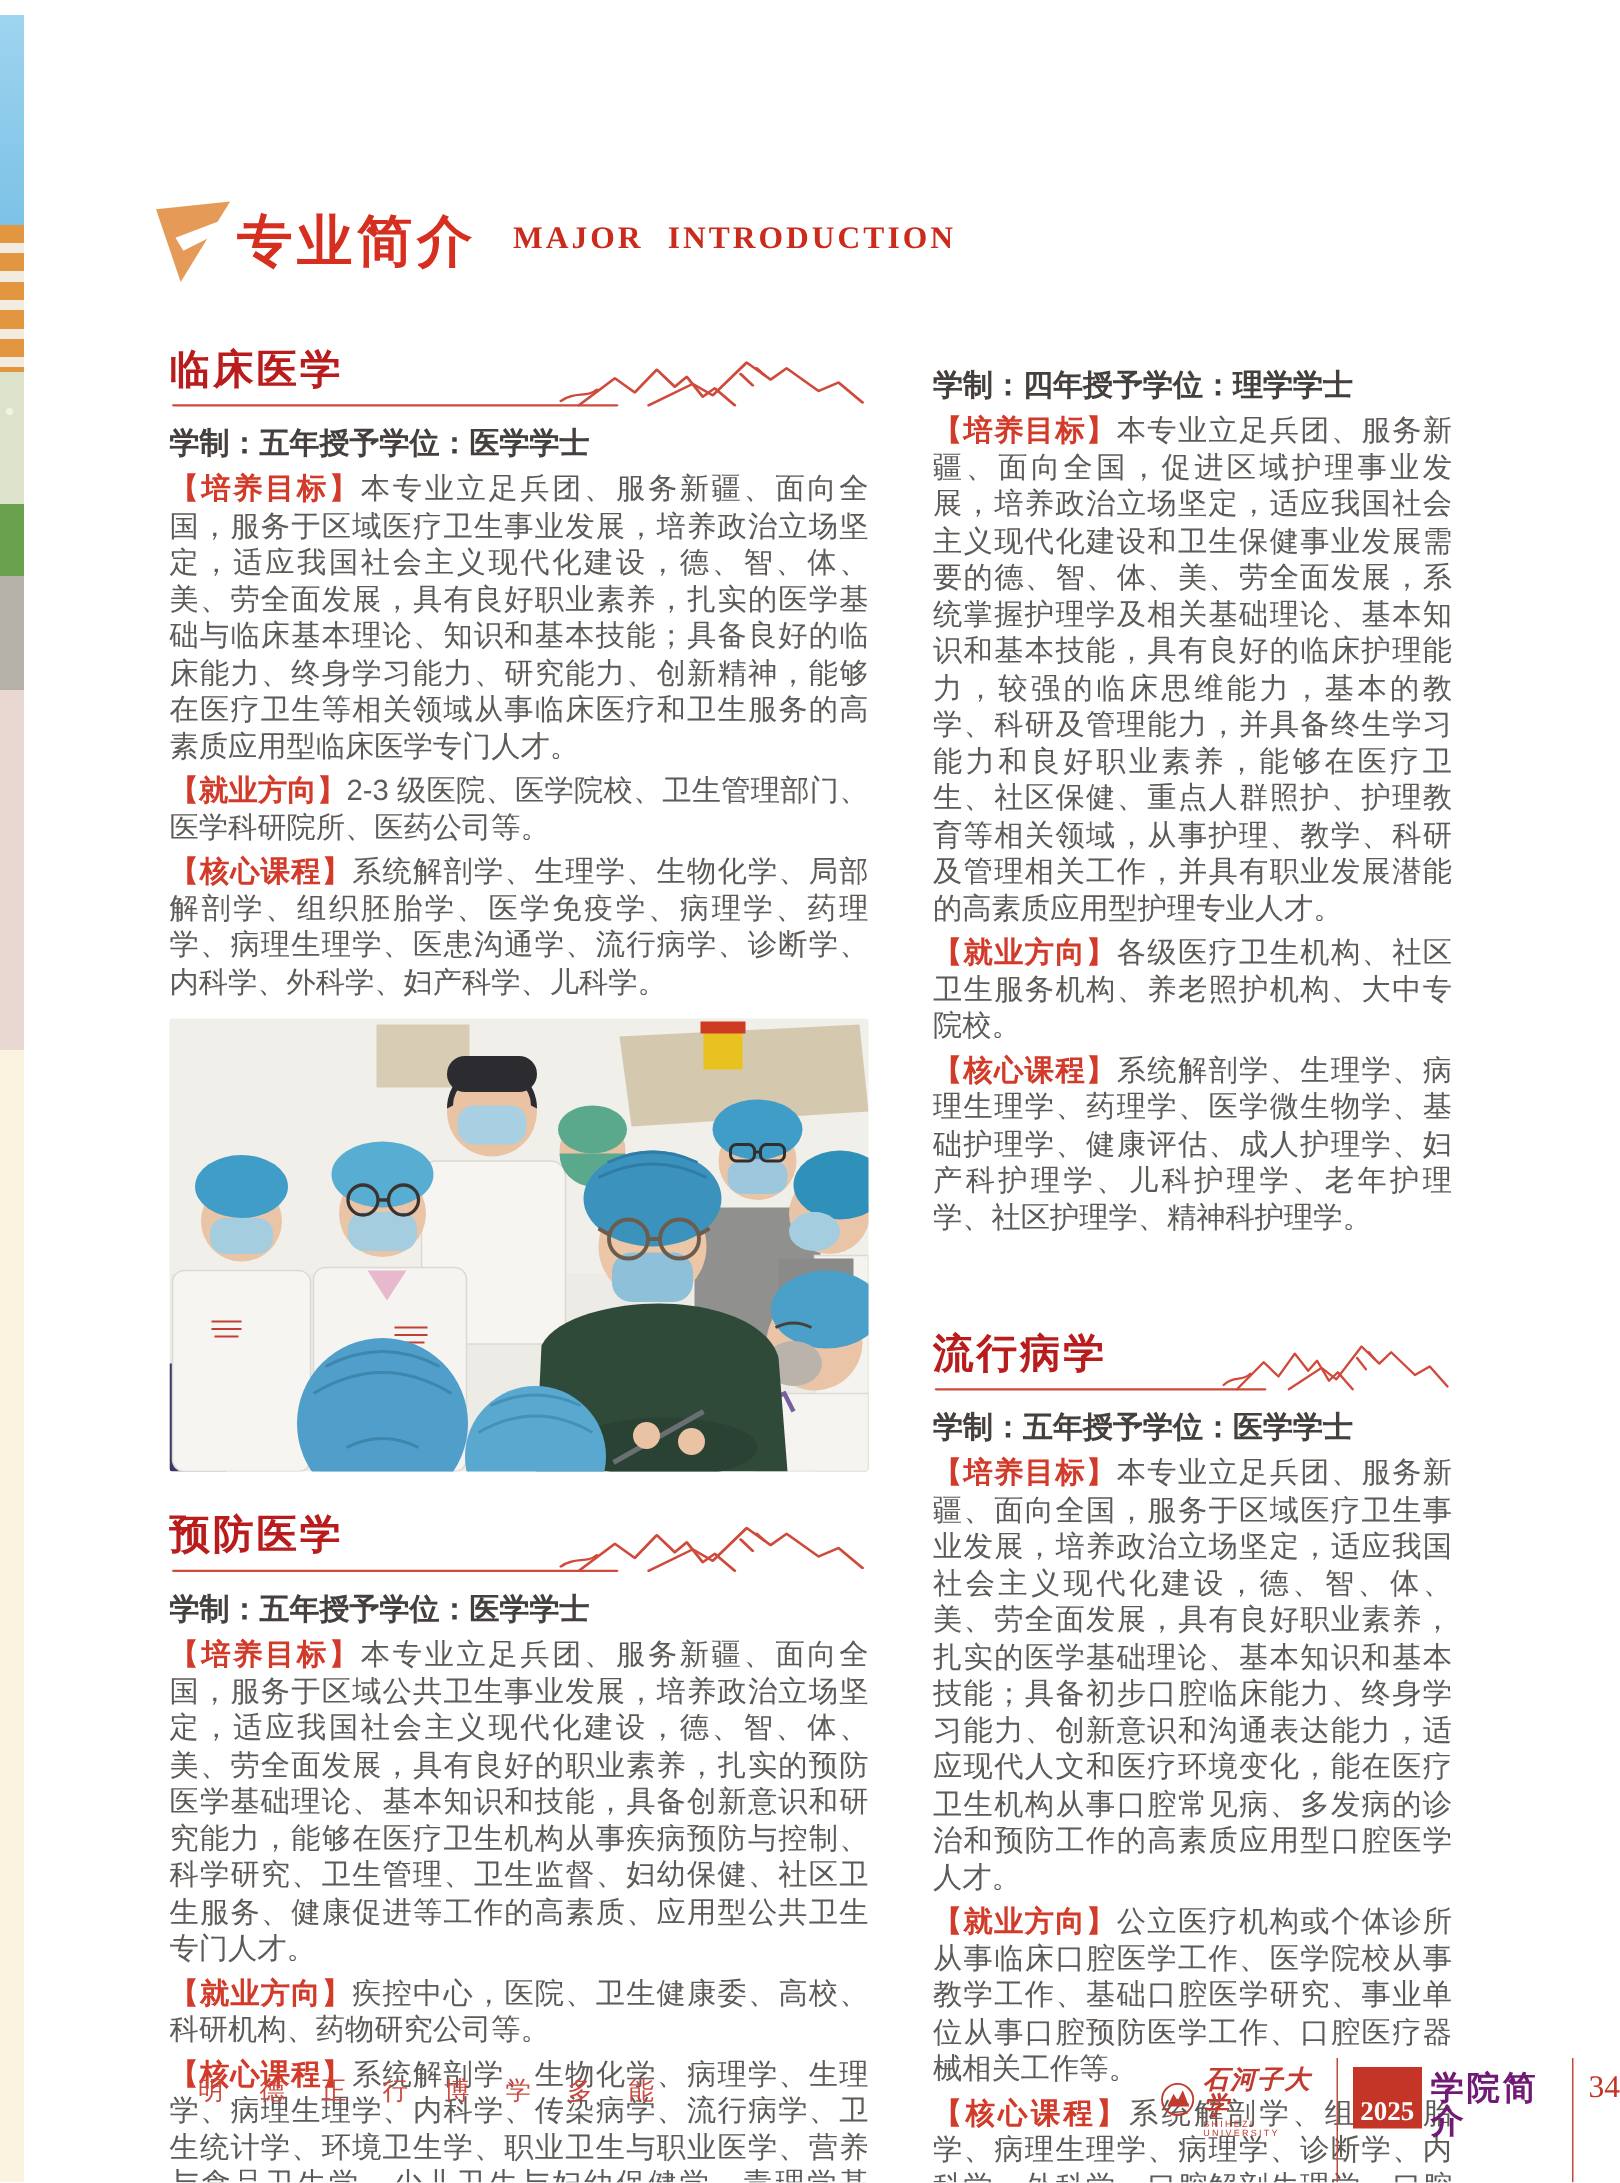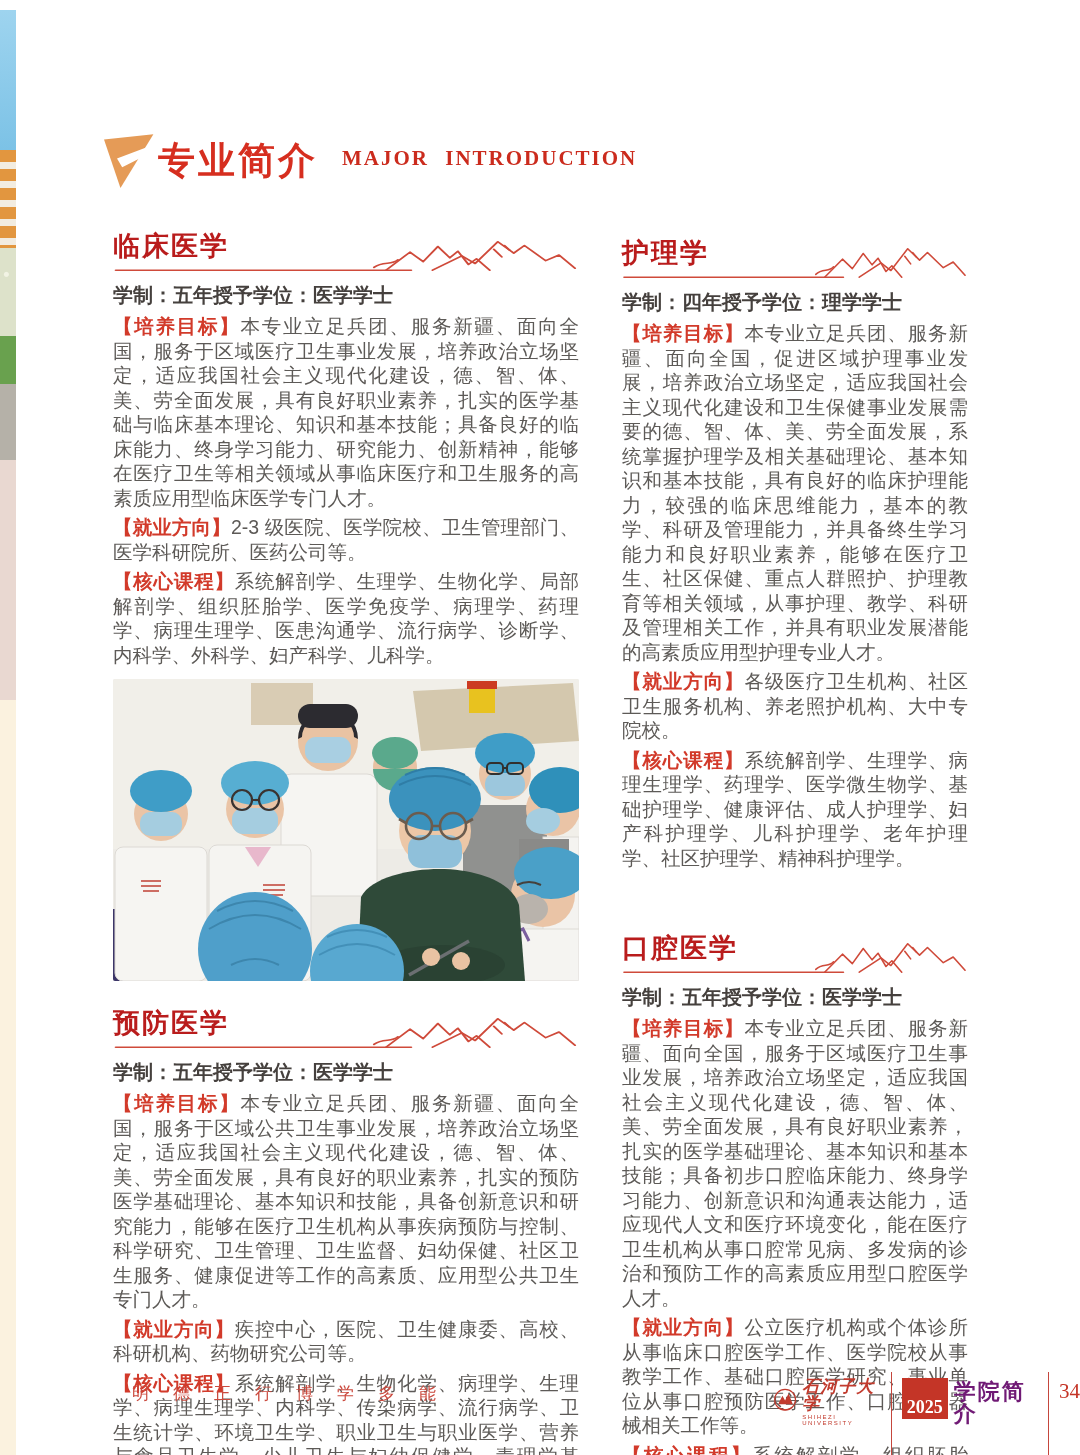--- a/index.html
+++ b/index.html
@@ -209,38 +209,32 @@
       </div>
       <p class="blk"><span class="lbl">【培养目标】</span><span>本专业立足兵团、服务新疆、面向全国，服务于区域公共卫生事业发展，培养政治立场坚定，适应我国社会主义现代化建设，德、智、体、美、劳全面发展，具有良好的职业素养，扎实的预防医学基础理论、基本知识和技能，具备创新意识和研究能力，能够在医疗卫生机构从事疾病预防与控制、科学研究、卫生管理、卫生监督、妇幼保健、社区卫生服务、健康促进等工作的高素质、应用型公共卫生专门人才。</span></p>
       <p class="blk"><span class="lbl">【就业方向】</span><span>疾控中心，医院、卫生健康委、高校、科研机构、药物研究公司等。</span></p>
       <p class="blk"><span class="lbl">【核心课程】</span><span>系统解剖学、生物化学、病理学、生理学、病理生理学、内科学、传染病学、流行病学、卫生统计学、环境卫生学、职业卫生与职业医学、营养与食品卫生学、少儿卫生与妇幼保健学、毒理学基础、社会医学、卫生经济学、卫生事业管理学、健康教育学。</span></p>
     </section>
   </div>
 
   <div class="col-right">
 
     <section>
-      <div class="sec-head">
-        <span class="sec-title">护理学</span>
-        <svg class="mountain" viewBox="0 0 350 40" preserveAspectRatio="none">
-            <use href="#deco-mountain"></use>
-          </svg>
-      </div>
       <div class="sec-meta">
         <span>学制：四年</span>
         <span>授予学位：理学学士</span>
       </div>
       <p class="blk"><span class="lbl">【培养目标】</span><span>本专业立足兵团、服务新疆、面向全国，促进区域护理事业发展，培养政治立场坚定，适应我国社会主义现代化建设和卫生保健事业发展需要的德、智、体、美、劳全面发展，系统掌握护理学及相关基础理论、基本知识和基本技能，具有良好的临床护理能力，较强的临床思维能力，基本的教学、科研及管理能力，并具备终生学习能力和良好职业素养，能够在医疗卫生、社区保健、重点人群照护、护理教育等相关领域，从事护理、教学、科研及管理相关工作，并具有职业发展潜能的高素质应用型护理专业人才。</span></p>
       <p class="blk"><span class="lbl">【就业方向】</span><span>各级医疗卫生机构、社区卫生服务机构、养老照护机构、大中专院校。</span></p>
       <p class="blk"><span class="lbl">【核心课程】</span><span>系统解剖学、生理学、病理生理学、药理学、医学微生物学、基础护理学、健康评估、成人护理学、妇产科护理学、儿科护理学、老年护理学、社区护理学、精神科护理学。</span></p>
     </section>
 
     <section class="sec-gap">
       <div class="sec-head">
-        <span class="sec-title">口腔医学</span>
+        <span class="sec-title">流行病学</span>
         <svg class="mountain" viewBox="0 0 350 40" preserveAspectRatio="none">
             <use href="#deco-mountain"></use>
           </svg>
       </div>
       <div class="sec-meta">
         <span>学制：五年</span>
         <span>授予学位：医学学士</span>
       </div>
       <p class="blk"><span class="lbl">【培养目标】</span><span>本专业立足兵团、服务新疆、面向全国，服务于区域医疗卫生事业发展，培养政治立场坚定，适应我国社会主义现代化建设，德、智、体、美、劳全面发展，具有良好职业素养，扎实的医学基础理论、基本知识和基本技能；具备初步口腔临床能力、终身学习能力、创新意识和沟通表达能力，适应现代人文和医疗环境变化，能在医疗卫生机构从事口腔常见病、多发病的诊治和预防工作的高素质应用型口腔医学人才。</span></p>
       <p class="blk"><span class="lbl">【就业方向】</span><span>公立医疗机构或个体诊所从事临床口腔医学工作、医学院校从事教学工作、基础口腔医学研究、事业单位从事口腔预防医学工作、口腔医疗器械相关工作等。</span></p>

